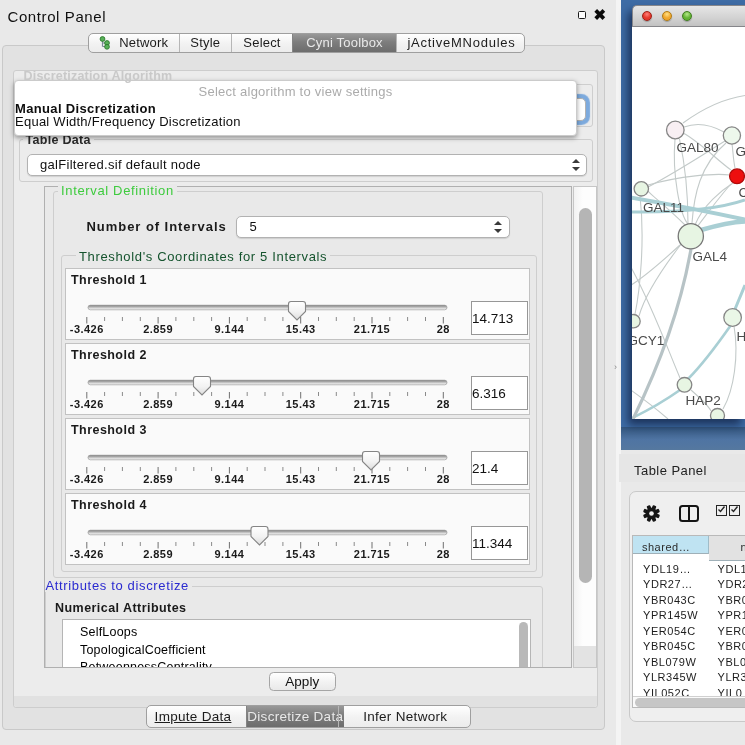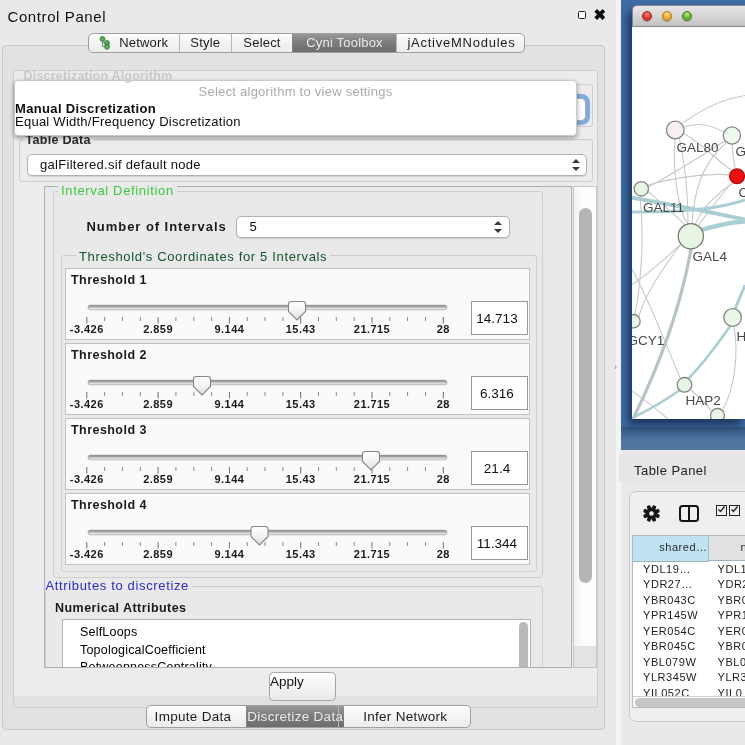--- a/index.html
+++ b/index.html
@@ -8,21 +8,21 @@
 background:linear-gradient(#ffffff,#f2f2f2 55%,#ececec);overflow:hidden;box-sizing:border-box}
 .seg{position:absolute;top:0;height:100%;box-sizing:border-box;text-align:center;
 color:#1c1c1c;border-left:1px solid #b6b6b6}
 .seg.dark{background:linear-gradient(#989898,#7d7d7d 45%,#6d6d6d);color:#e9e9e9;border-left:1px solid #848484}
 .combo{position:absolute;background:#fff;border:1px solid #b2b2b2;border-radius:4px;
 box-sizing:border-box;color:#111;box-shadow:0 1px 1px rgba(0,0,0,0.12)}
 .cu{position:absolute;width:0;height:0;border-left:4px solid transparent;border-right:4px solid transparent}
 .grp{position:absolute;border:1px solid #cecece;border-radius:3px;box-sizing:border-box}
 .glab{position:absolute;font-size:13px;line-height:13px;padding:0 3px;letter-spacing:0.65px}
 .vbox{position:absolute;width:56.5px;height:33.5px;background:#fff;border:1px solid #979797;
-box-sizing:border-box;font-size:13.5px;color:#111;text-align:center;padding:8.5px 4.5px 0 0}
+box-sizing:border-box;font-size:13.5px;color:#111;text-align:left;padding:8.5px 4.5px 0 0}
 .tpanel{position:absolute;left:64.5px;width:465.5px;height:72.5px;background:#fafafa;
 border:1px solid #c2c2c2;box-sizing:border-box}
 .tlab{position:absolute;left:5.5px;top:4px;font-size:12.5px;letter-spacing:0.45px;font-weight:bold;color:#1a1a1a}
 .row{position:absolute;font-size:11px;letter-spacing:0.55px;color:#1d1d1d;white-space:pre}
 </style></head><body>
 <div class="abs" style="left:7.5px;top:8px;font-size:15px;letter-spacing:0.6px;color:#101010">Control Panel</div>
 <div class="abs" style="left:578px;top:10.5px;width:6.2px;height:6.2px;border:1.5px solid #1b1b1b;border-radius:1.5px;background:#fdfdfd"></div>
 <div class="abs" style="left:593.5px;top:6px;font-size:15px;font-weight:bold;color:#0a0a0a">✖</div>
 <div class="abs" style="left:1.5px;top:45px;width:603px;height:685px;background:#e2e2e2;border:1px solid #c9c9c9;border-radius:4px;box-sizing:border-box"></div>
 <div class="abs" style="left:12.5px;top:69.5px;width:585px;height:638px;background:#ececec;border:1px solid #cdcdcd;border-radius:3px;box-sizing:border-box"></div>
@@ -172,23 +172,23 @@
 </div>
 <div class="abs" style="left:44.5px;top:578px;width:527.5px;height:89px;overflow:hidden">
 <div class="grp" style="left:0.5px;top:7.5px;width:498px;height:120px"></div>
 <div class="glab" style="left:-2px;top:1px;color:#2a2ad0;background:#e9e9e9">Attributes to discretize</div>
 <div class="abs" style="left:10.5px;top:23px;font-size:12.5px;letter-spacing:0.45px;font-weight:bold;color:#1a1a1a">Numerical Attributes</div>
 <div class="abs" style="left:17.5px;top:41px;width:468.5px;height:60px;background:#fff;border:1px solid #b5b5b5;box-sizing:border-box">
       <div class="abs" style="left:17px;top:4px;font-size:12.5px;letter-spacing:0.2px;color:#000000;line-height:17.5px">SelfLoops<br>TopologicalCoefficient<br>BetweennessCentrality</div>
       <div class="abs" style="left:456px;top:2px;width:9px;height:80px;background:#b9b9b9;border-radius:4.5px"></div>
     </div>
 </div>
-<div class="abs" style="left:269px;top:672px;width:66.5px;height:29px;background:linear-gradient(#ffffff,#f3f3f3 50%,#e9e9e9);border:1px solid #a5a5a5;border-radius:4.5px;box-sizing:border-box;font-size:13.5px;line-height:17.5px;color:#111">Apply</div>
+<div class="abs" style="left:269px;top:672px;width:66.5px;height:19px;background:linear-gradient(#ffffff,#f3f3f3 50%,#e9e9e9);border:1px solid #a5a5a5;border-radius:4.5px;box-sizing:border-box;text-align:center;font-size:13.5px;line-height:17.5px;color:#111">Apply</div>
 <div class="segwrap" style="left:145.5px;top:705px;width:325px;height:22.5px;font-size:13.5px;letter-spacing:0.3px;line-height:21.5px">
-<div class="seg" style="left:0.0px;width:93.0px;border-left:none;">Impute Data</div>
+<div class="seg" style="left:0.0px;width:93.0px;border-left:none;text-decoration:underline;">Impute Data</div>
 <div class="seg dark" style="left:93.0px;width:98.5px;margin-left:6px;">Discretize Data</div>
 <div class="seg" style="left:191.5px;width:133.5px;">Infer Network</div>
 </div>
 <div class="abs" style="left:14px;top:80px;width:563px;height:55.5px;background:#fff;border:1px solid #cbcbcb;border-radius:4px;box-sizing:border-box;box-shadow:0 2px 5px rgba(0,0,0,0.38);z-index:50"></div>
 <div class="abs" style="left:23.5px;top:69px;font-size:12.5px;font-weight:bold;color:#c9c9c9;letter-spacing:0.2px;z-index:51">Discretization Algorithm</div>
 <div class="abs" style="left:14px;top:84px;width:563px;text-align:center;font-size:13px;letter-spacing:0.25px;color:#ababab;z-index:51">Select algorithm to view settings</div>
 <div class="abs" style="left:15px;top:100.5px;font-size:13px;letter-spacing:0.35px;font-weight:bold;color:#0d0d0d;z-index:51">Manual Discretization</div>
 <div class="abs" style="left:15px;top:113.5px;font-size:13px;letter-spacing:0.25px;color:#0d0d0d;z-index:51">Equal Width/Frequency Discretization</div>
 <div class="abs" style="left:616px;top:0;width:5px;height:745px;background:#f4f4f4"></div>
 <div class="abs" style="left:614px;top:362px;font-size:9px;color:#8a8a8a;z-index:5">›</div>
@@ -276,21 +276,21 @@
     <svg width="9" height="9" viewBox="0 0 9 9" style="position:absolute;left:-0.5px;top:-1.5px">
       <path d="M1.5,4.5 L3.5,6.5 L7.5,1.5" stroke="#242424" stroke-width="1.4" fill="none"></path>
     </svg>
   </div>
 <div class="abs" style="left:729px;top:505px;width:10.5px;height:10.5px;border:1.5px solid #242424;box-sizing:border-box">
     <svg width="9" height="9" viewBox="0 0 9 9" style="position:absolute;left:-0.5px;top:-1.5px">
       <path d="M1.5,4.5 L3.5,6.5 L7.5,1.5" stroke="#242424" stroke-width="1.4" fill="none"></path>
     </svg>
   </div>
 <div class="abs" style="left:632px;top:535px;width:113px;height:172.5px;background:#fff;border:1px solid #b9b9b9;border-right:none;box-sizing:border-box;overflow:hidden">
-<div class="abs" style="left:0;top:0;width:75.5px;height:26px;background:#bfe3f2;border-right:1px solid #a0bcc8;border-bottom:1px solid #9fb0b8;box-sizing:border-box;text-align:right;font-size:11px;letter-spacing:0.5px;line-height:23px;color:#2c2c2c;padding-left:19px">shared…</div>
+<div class="abs" style="left:0;top:0;width:75.5px;height:18px;background:#bfe3f2;border-right:1px solid #a0bcc8;border-bottom:1px solid #9fb0b8;box-sizing:border-box;text-align:left;font-size:11px;letter-spacing:0.5px;line-height:23px;color:#2c2c2c;padding-left:9px">shared…</div>
 <div class="abs" style="left:75.5px;top:0;width:40px;height:24.5px;background:#e2e2e2;border-bottom:1px solid #9fb0b8;box-sizing:border-box;font-size:11px;letter-spacing:0.5px;line-height:23px;color:#2c2c2c">
       <span style="position:absolute;left:32px">name</span>
     </div>
 <div class="row" style="left:10px;top:26.7px">YDL19…</div>
 <div class="row" style="left:84.5px;top:26.7px">YDL1</div>
 <div class="row" style="left:10px;top:42.2px">YDR27…</div>
 <div class="row" style="left:84.5px;top:42.2px">YDR2</div>
 <div class="row" style="left:10px;top:57.7px">YBR043C</div>
 <div class="row" style="left:84.5px;top:57.7px">YBR0</div>
 <div class="row" style="left:10px;top:73.2px">YPR145W</div>

